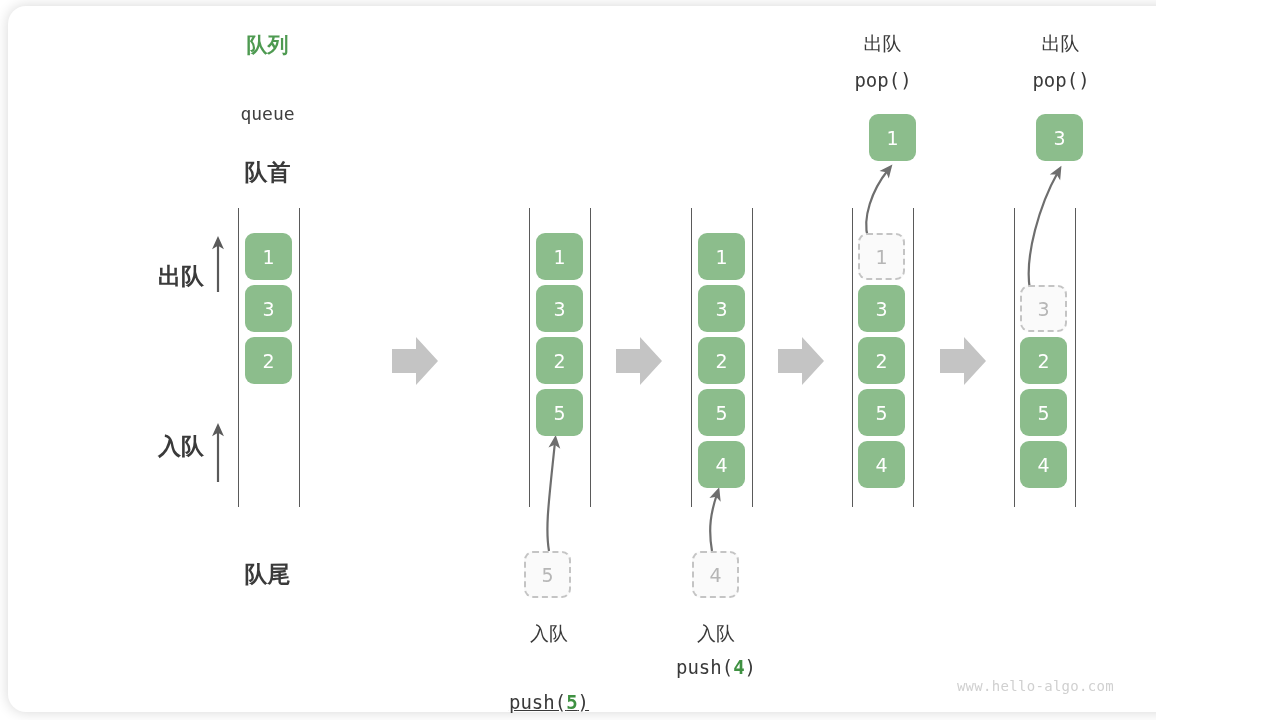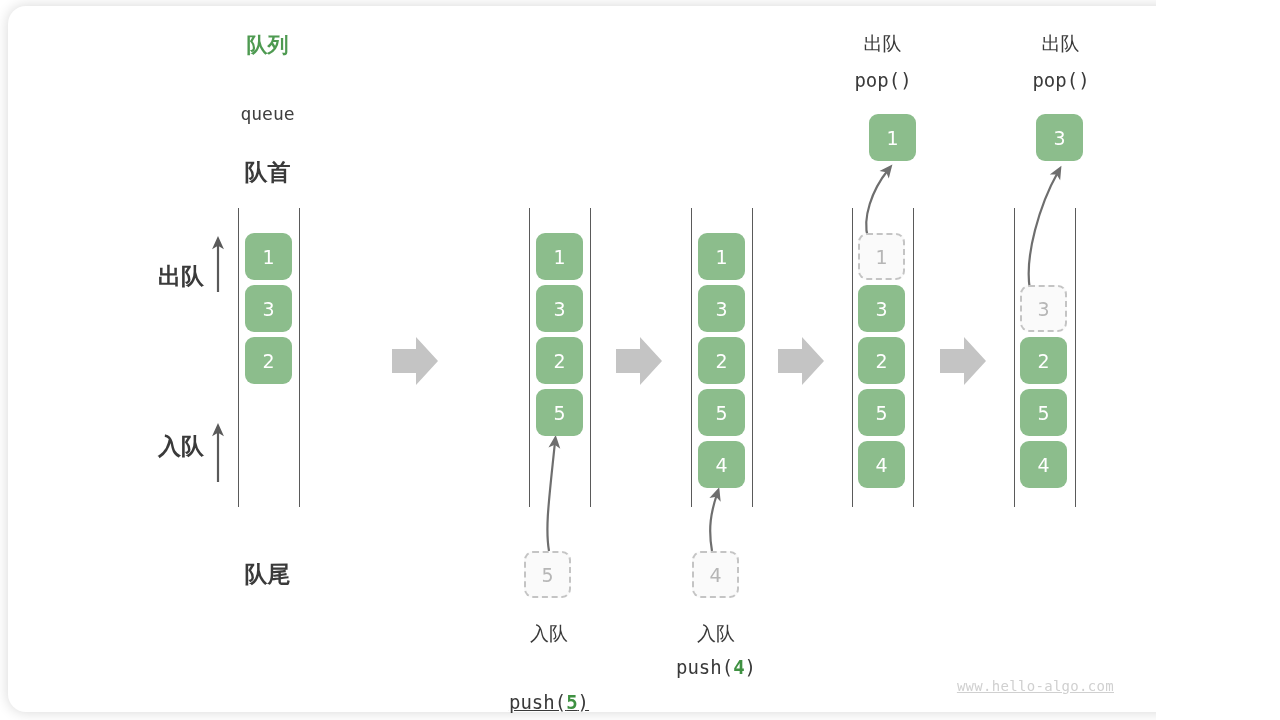--- a/index.html
+++ b/index.html
@@ -68,21 +68,20 @@
   }
   .op-mono .num { color: #3f9142; font-weight: bold; }
   .watermark {
     position: absolute;
     right: 42px;
     bottom: 26px;
     font-family: "DejaVu Sans Mono", "Liberation Mono", monospace;
     font-size: 14px;
     color: #d0d0d0;
     letter-spacing: 0.3px;
-    text-decoration: underline;
   }
 
   
   .rail {
     position: absolute;
     width: 1px;
     background: #5a5a5a;
   }
 
   

